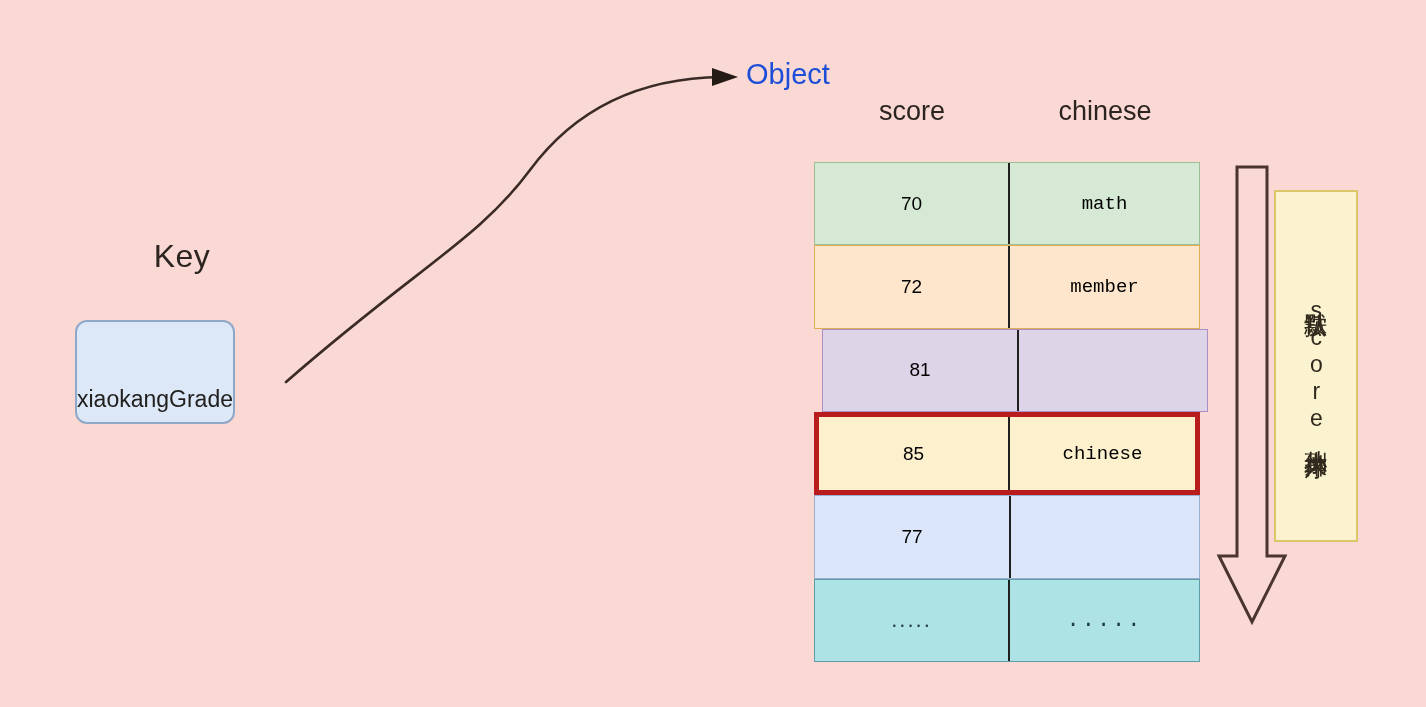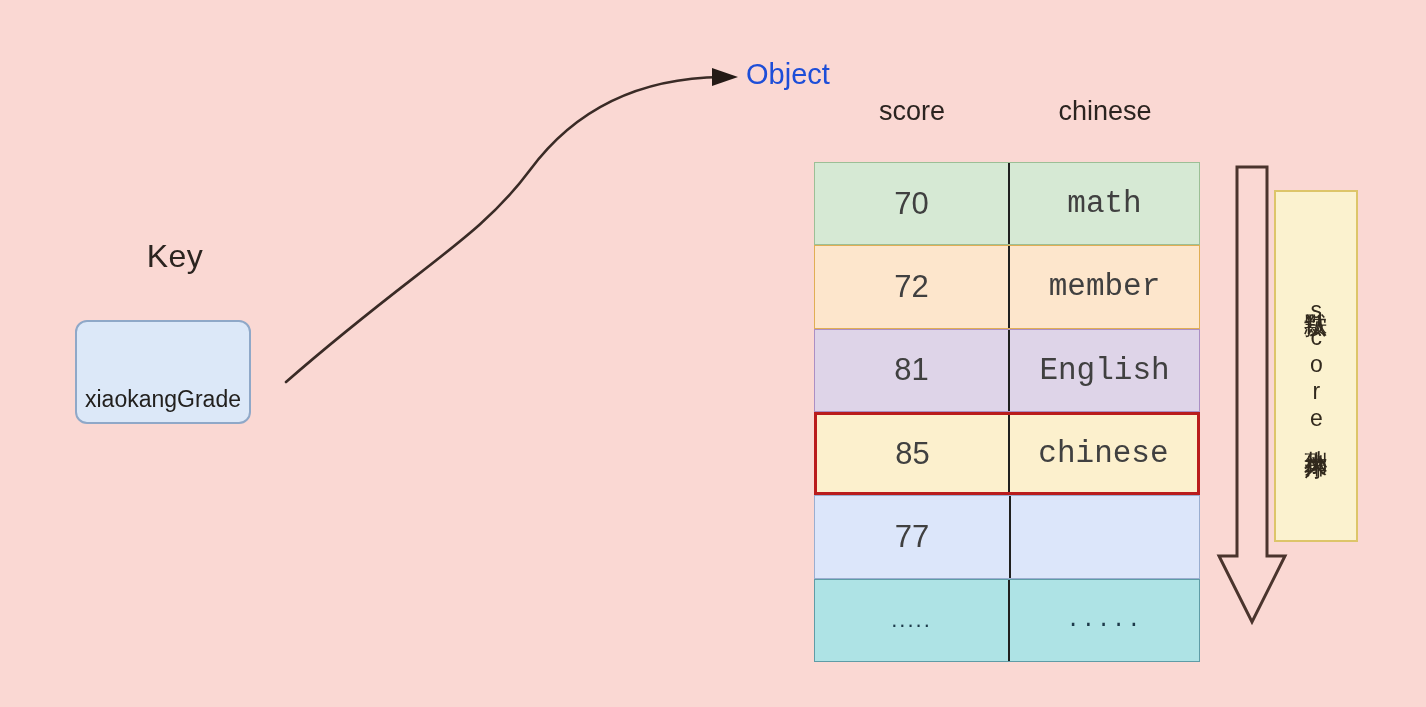--- a/index.html
+++ b/index.html
@@ -16,33 +16,33 @@
   #canvas {
     position: relative;
     width: 1426px;
     height: 707px;
     background: #fad8d3;
   }
 
   
   #key-label {
     position: absolute;
-    left: 5px;
+    left: 12px;
     top: 238px;
     width: 340px;
     text-align: center;
     font-size: 32px;
     color: #2b2420;
     letter-spacing: 0.5px;
   }
   #key-box {
     position: absolute;
     left: 75px;
     top: 320px;
-    width: 176px;
+    width: 160px;
     height: 104px;
     background: #dce8f8;
     border: 2px solid #8fa8c8;
     border-radius: 12px;
     box-sizing: border-box;
     padding-left: 26px;
   }
   #key-box-text {
     position: absolute;
     left: 0;
@@ -103,42 +103,42 @@
     display: flex;
     width: 100%;
     height: 83.33px;
     box-sizing: border-box;
   }
   .tcell {
     display: flex;
     align-items: center;
     justify-content: center;
     box-sizing: border-box;
-    font-size: 31px;
-    color: #404040;
+    font-size: 19px;
+    color: #000000;
   }
   .tcell.score-cell {
     width: 196px;
     border-right: 2px solid #20201f;
   }
   .tcell.member-cell {
     width: 190px;
     font-family: Liberation Mono, monospace;
   }
   .tcell.dots {
     font-size: 22px;
     letter-spacing: 2px;
     color: #1d3a4a;
   }
 
   
   .r-green  { background: #d6e9d4; border: 1px solid #9cbf96; }
   .r-orange { background: #fde6cc; border: 1px solid #e0ae54; text-align: center; }
-  .r-purple { background: #ded4e8; border: 1px solid #ab8fc4; }
-  .r-yellow { background: #fcf0cd; border: 3px solid #b91c1c; }
+  .r-purple { background: #ded4e8; border: 1px solid #ab8fc4; margin-left: 8px; }
+  .r-yellow { background: #fcf0cd; border: 5px solid #b91c1c; }
   .r-blue   { background: #dce6fa; border: 1px solid #9aaed0; }
   .r-teal   { background: #aee3e5; border: 1px solid #5f9ca6; }
 
   
   #down-arrow {
     position: absolute;
     left: 1216px;
     top: 164px;
     width: 72px;
     height: 462px;
@@ -198,21 +198,20 @@
     <div class="trow r-green">
       <div class="tcell score-cell">70</div>
       <div class="tcell member-cell">math</div>
     </div>
     <div class="trow r-orange">
       <div class="tcell score-cell">72</div>
       <div class="tcell member-cell">member</div>
     </div>
     <div class="trow r-purple">
       <div class="tcell score-cell">81</div>
-      <div class="tcell member-cell">English</div>
     </div>
     <div class="trow r-yellow">
       <div class="tcell score-cell">85</div>
       <div class="tcell member-cell">chinese</div>
     </div>
     <div class="trow r-blue">
       <div class="tcell score-cell">77</div>
     </div>
     <div class="trow r-teal">
       <div class="tcell score-cell dots">.....</div>

